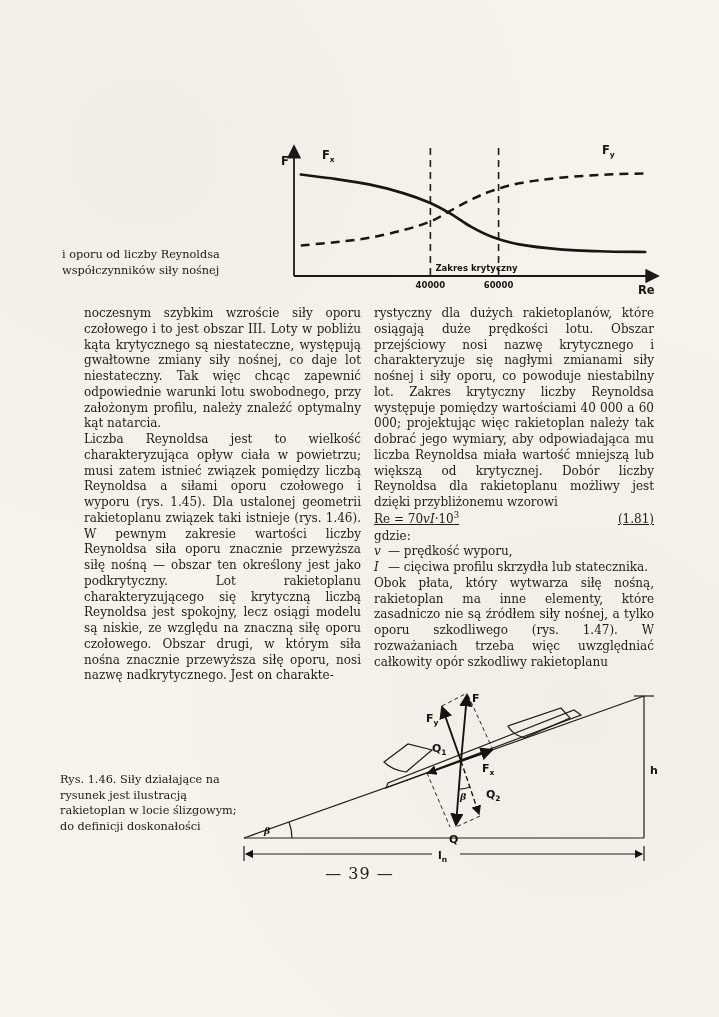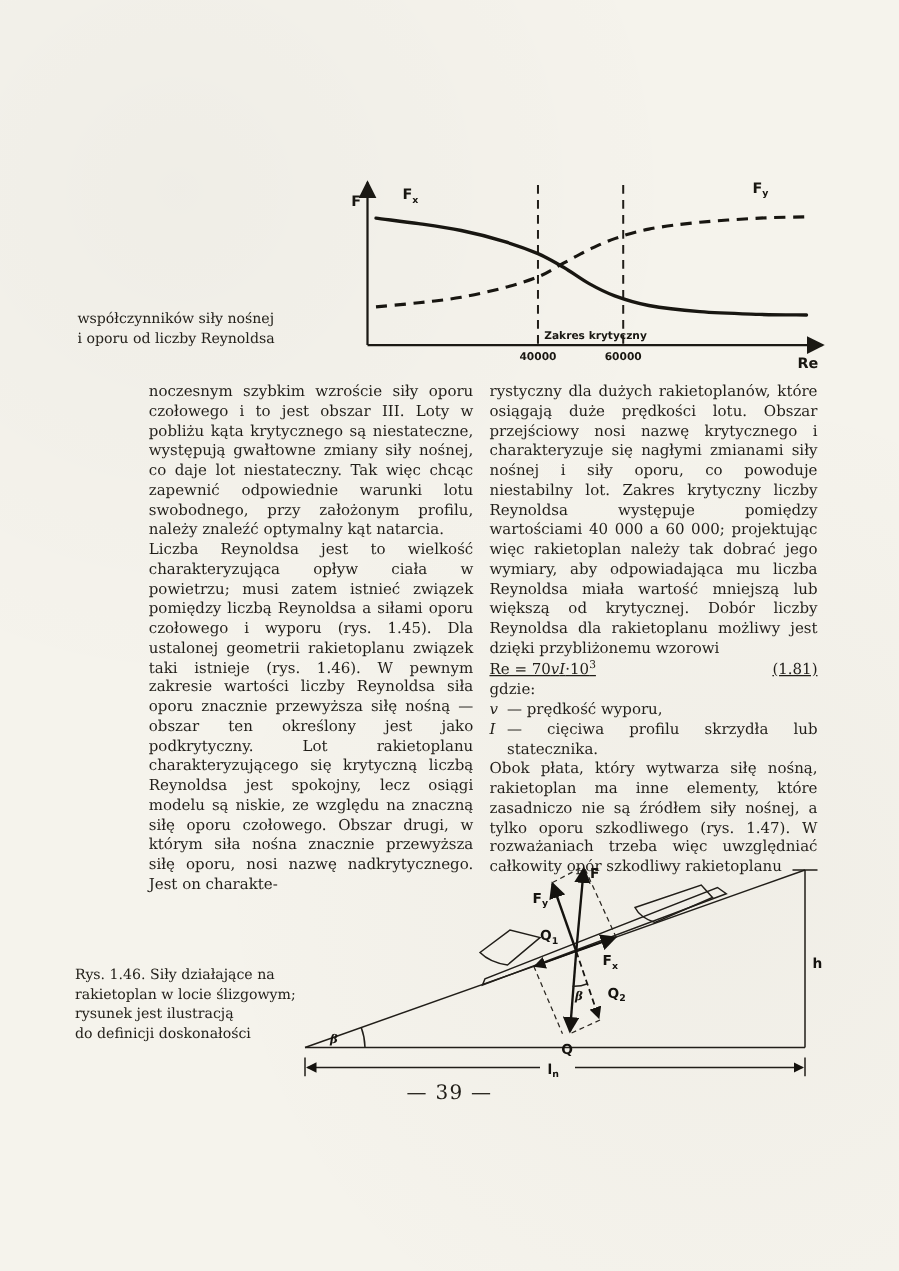--- a/index.html
+++ b/index.html
@@ -45,22 +45,22 @@
   .chart-label{font:bold 11.5px "DejaVu Sans","Liberation Sans",sans-serif;fill:#181611;}
   .chart-small{font:bold 8.5px "DejaVu Sans","Liberation Sans",sans-serif;fill:#181611;}
   .dg-label{font:bold 11px "DejaVu Sans","Liberation Sans",sans-serif;fill:#15130f;}
   .dg-greek{font:italic bold 9.5px "DejaVu Serif","Liberation Serif",serif;fill:#15130f;}
   tspan.sub{font-size:7.5px;}
 </style>
 </head>
 <body>
 
 <div class="abs caption" style="left:62px;top:247px;width:200px;">
+  <div>i oporu od liczby Reynoldsa</div>
   <div>współczynników siły nośnej</div>
-  <div>i oporu od liczby Reynoldsa</div>
 </div>
 
 <svg class="abs" style="left:280px;top:128px;" width="392" height="172" viewBox="0 0 392 172">
   <defs>
     <marker id="arrA" markerWidth="9" markerHeight="8" refX="7" refY="4" orient="auto">
       <path d="M0,0 L8,4 L0,8 Z" fill="#1b1914"></path>
     </marker>
   </defs>
 
   <line class="axis" x1="14" y1="148" x2="14" y2="18" marker-end="url(#arrA)"></line>
@@ -75,21 +75,21 @@
   <text class="chart-label" x="1" y="37">F</text>
   <text class="chart-label" x="358" y="166">Re</text>
   <text class="chart-label" x="42" y="31"><tspan>F</tspan><tspan class="sub" dy="3">x</tspan></text>
   <text class="chart-label" x="322" y="26"><tspan>F</tspan><tspan class="sub" dy="3">y</tspan></text>
   <text class="chart-small" x="150.38095238095238" y="160" text-anchor="middle">40000</text>
   <text class="chart-small" x="218.57142857142856" y="160" text-anchor="middle">60000</text>
   <text class="chart-small" x="155.38095238095238" y="143">Zakres krytyczny</text>
 </svg>
 
 <div class="abs columns" style="left:84px;top:306px;width:570px;">
-  <div class="col" style="width:277px;margin-left:35px;">
+  <div class="col" style="width:277px;">
     <p>noczesnym szybkim wzroście siły oporu czołowego i to jest obszar III. Loty w pobliżu kąta krytycznego są niestateczne, występują gwałtowne zmiany siły nośnej, co daje lot niestateczny. Tak więc chcąc zapewnić odpowiednie warunki lotu swobodnego, przy założonym profilu, należy znaleźć optymalny kąt natarcia.</p>
     <p>Liczba Reynoldsa jest to wielkość charakteryzująca opływ ciała w powietrzu; musi zatem istnieć związek pomiędzy liczbą Reynoldsa a siłami oporu czołowego i wyporu (rys. 1.45). Dla ustalonej geometrii rakietoplanu związek taki istnieje (rys. 1.46). W pewnym zakresie wartości liczby Reynoldsa siła oporu znacznie przewyższa siłę nośną — obszar ten określony jest jako podkrytyczny. Lot rakietoplanu charakteryzującego się krytyczną liczbą Reynoldsa jest spokojny, lecz osiągi modelu są niskie, ze względu na znaczną siłę oporu czołowego. Obszar drugi, w którym siła nośna znacznie przewyższa siłę oporu, nosi nazwę nadkrytycznego. Jest on charakte-</p>
   </div>
   <div class="col" style="width:280px;">
     <p>rystyczny dla dużych rakietoplanów, które osiągają duże prędkości lotu. Obszar przejściowy nosi nazwę krytycznego i charakteryzuje się nagłymi zmianami siły nośnej i siły oporu, co powoduje niestabilny lot. Zakres krytyczny liczby Reynoldsa występuje pomiędzy wartościami 40 000 a 60 000; projektując więc rakietoplan należy tak dobrać jego wymiary, aby odpowiadająca mu liczba Reynoldsa miała wartość mniejszą lub większą od krytycznej. Dobór liczby Reynoldsa dla rakietoplanu możliwy jest dzięki przybliżonemu wzorowi</p>
     <div class="eq-row">
       <span class="eq-body"><span>Re = 70</span><i>v</i><i>I</i><span>·10</span><sup>3</sup></span>
       <span class="eq-number">(1.81)</span>
     </div>
     <div>gdzie:</div>
@@ -147,18 +147,18 @@
   <text class="dg-label" x="190" y="36"><tspan>F</tspan><tspan class="sub" dy="3">y</tspan></text>
   <text class="dg-label" x="246" y="86"><tspan>F</tspan><tspan class="sub" dy="3">x</tspan></text>
   <text class="dg-label" x="196" y="66"><tspan>Q</tspan><tspan class="sub" dy="3">1</tspan></text>
   <text class="dg-label" x="250" y="112"><tspan>Q</tspan><tspan class="sub" dy="3">2</tspan></text>
   <text class="dg-label" x="213" y="157">Q</text>
   <text class="dg-greek" x="224" y="114">β</text>
 </svg>
 
 <div class="abs caption" style="left:60px;top:772px;width:200px;">
   <div>Rys. 1.46. Siły działające na</div>
+  <div>rysunek jest ilustracją</div>
   <div>rakietoplan w locie ślizgowym;</div>
-  <div>rysunek jest ilustracją</div>
   <div>do definicji doskonałości</div>
 </div>
 
 <div class="abs page-number" style="left:0;top:864px;width:719px;">— 39 —</div>
 
 </body></html>

